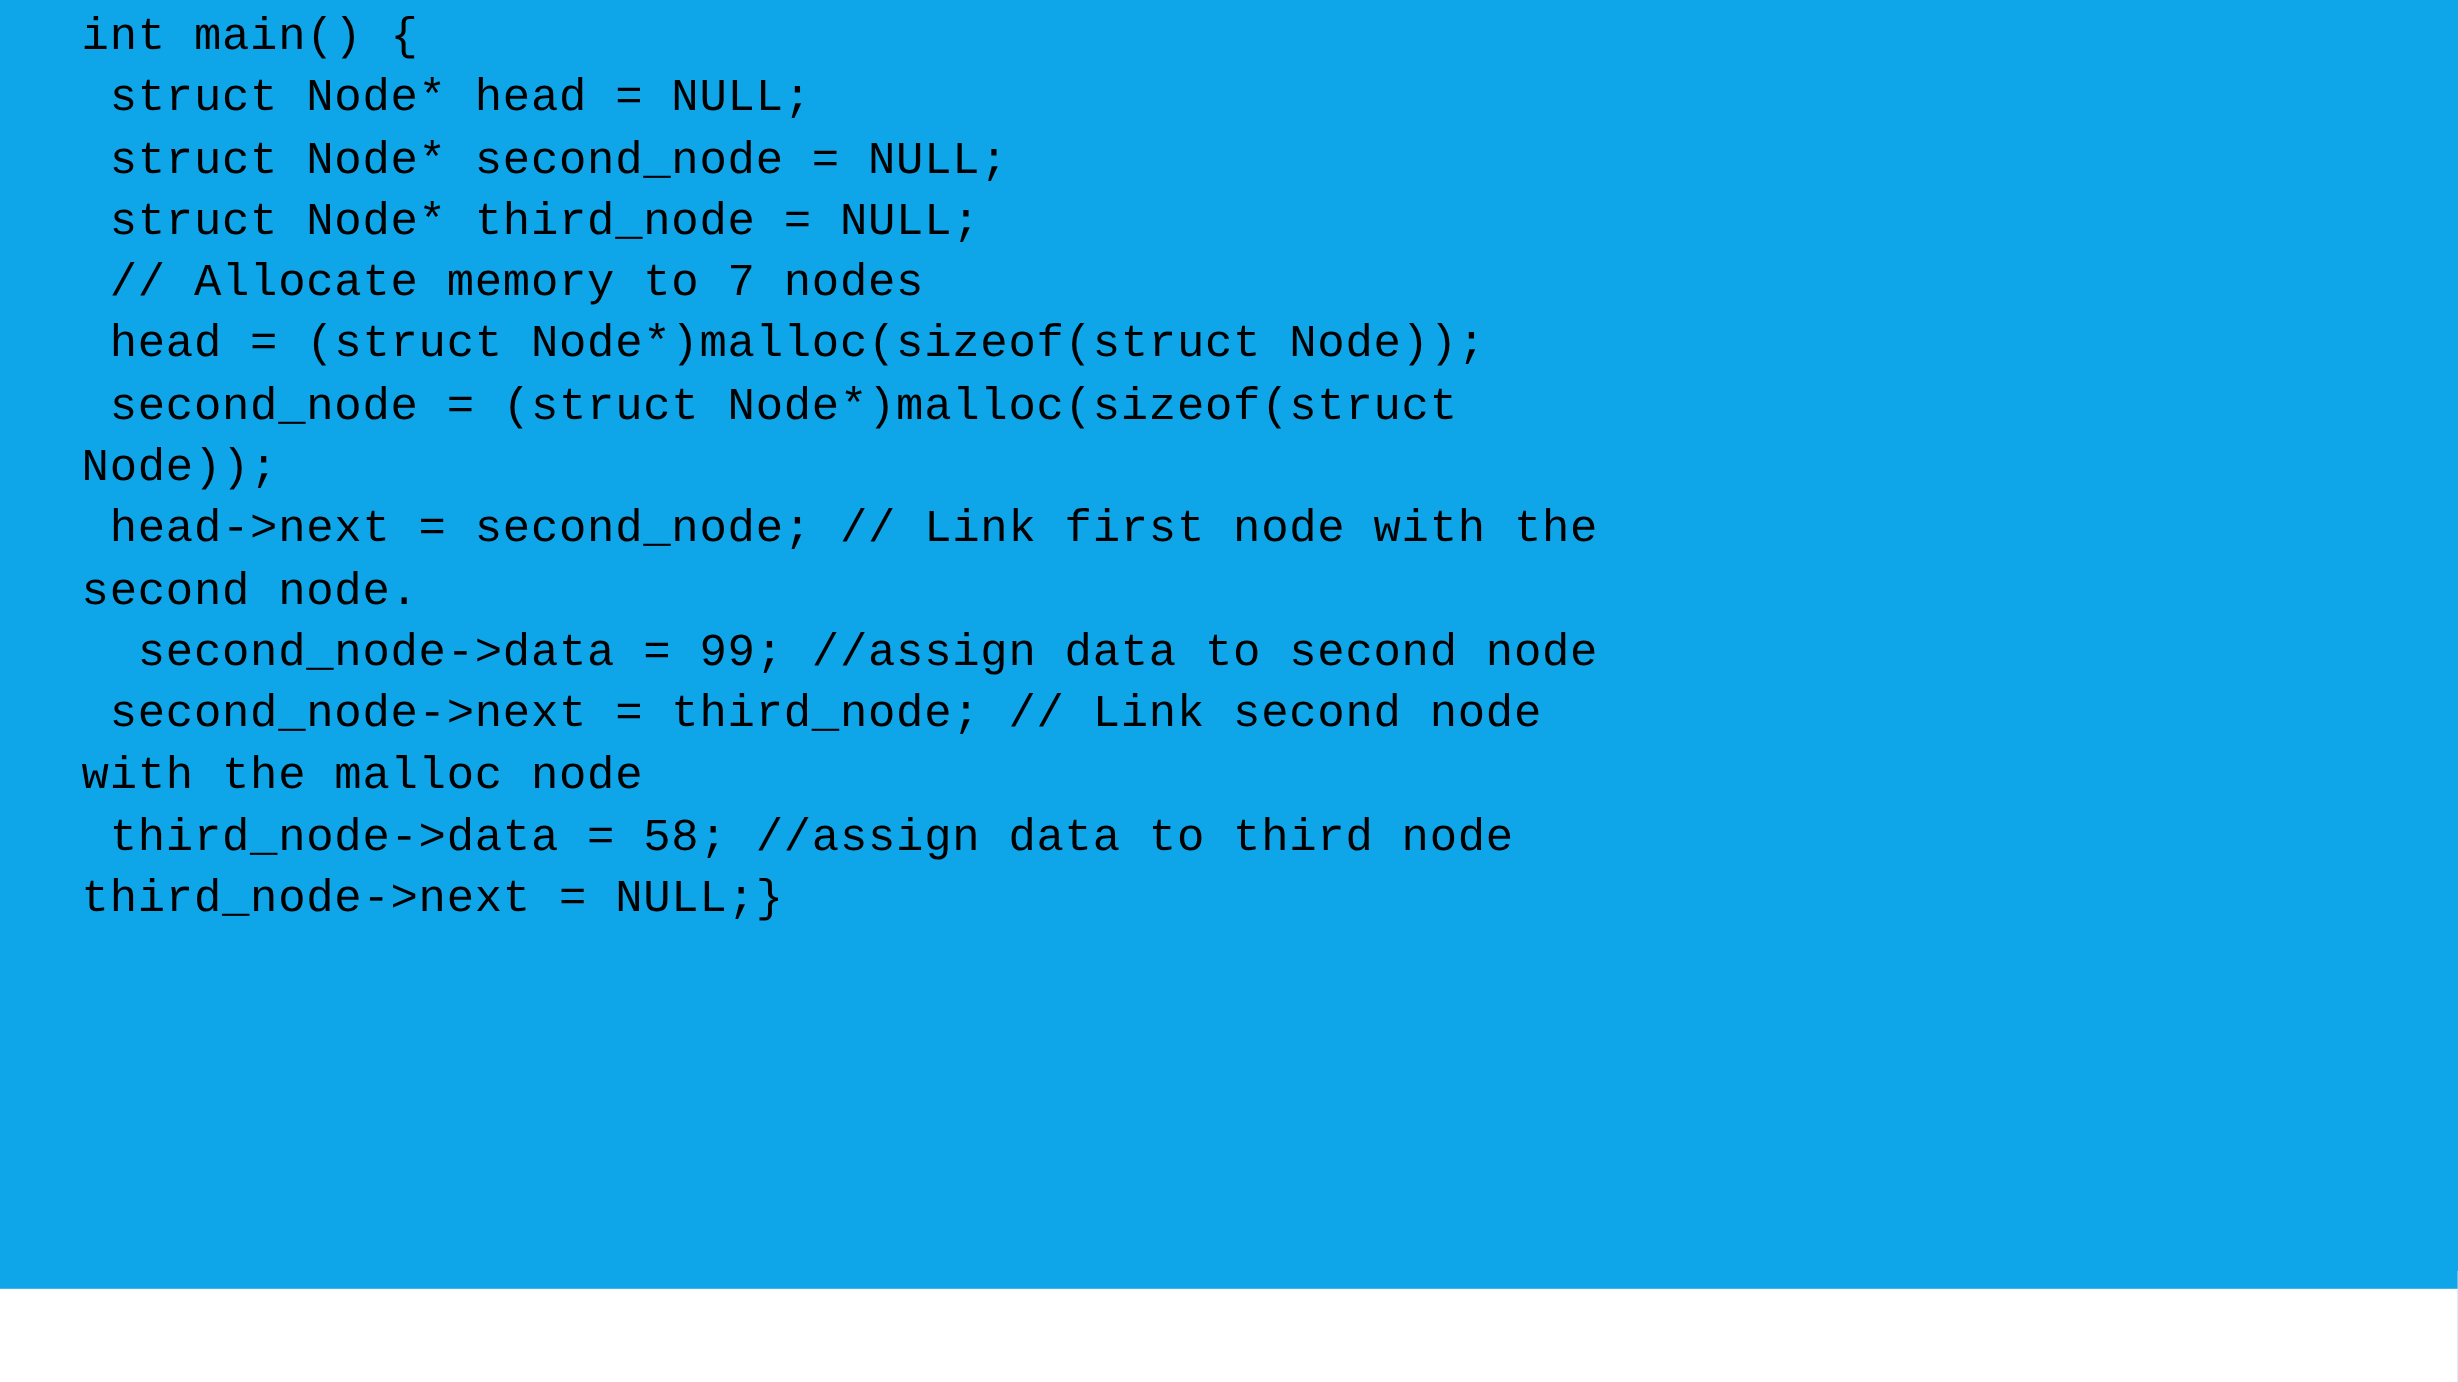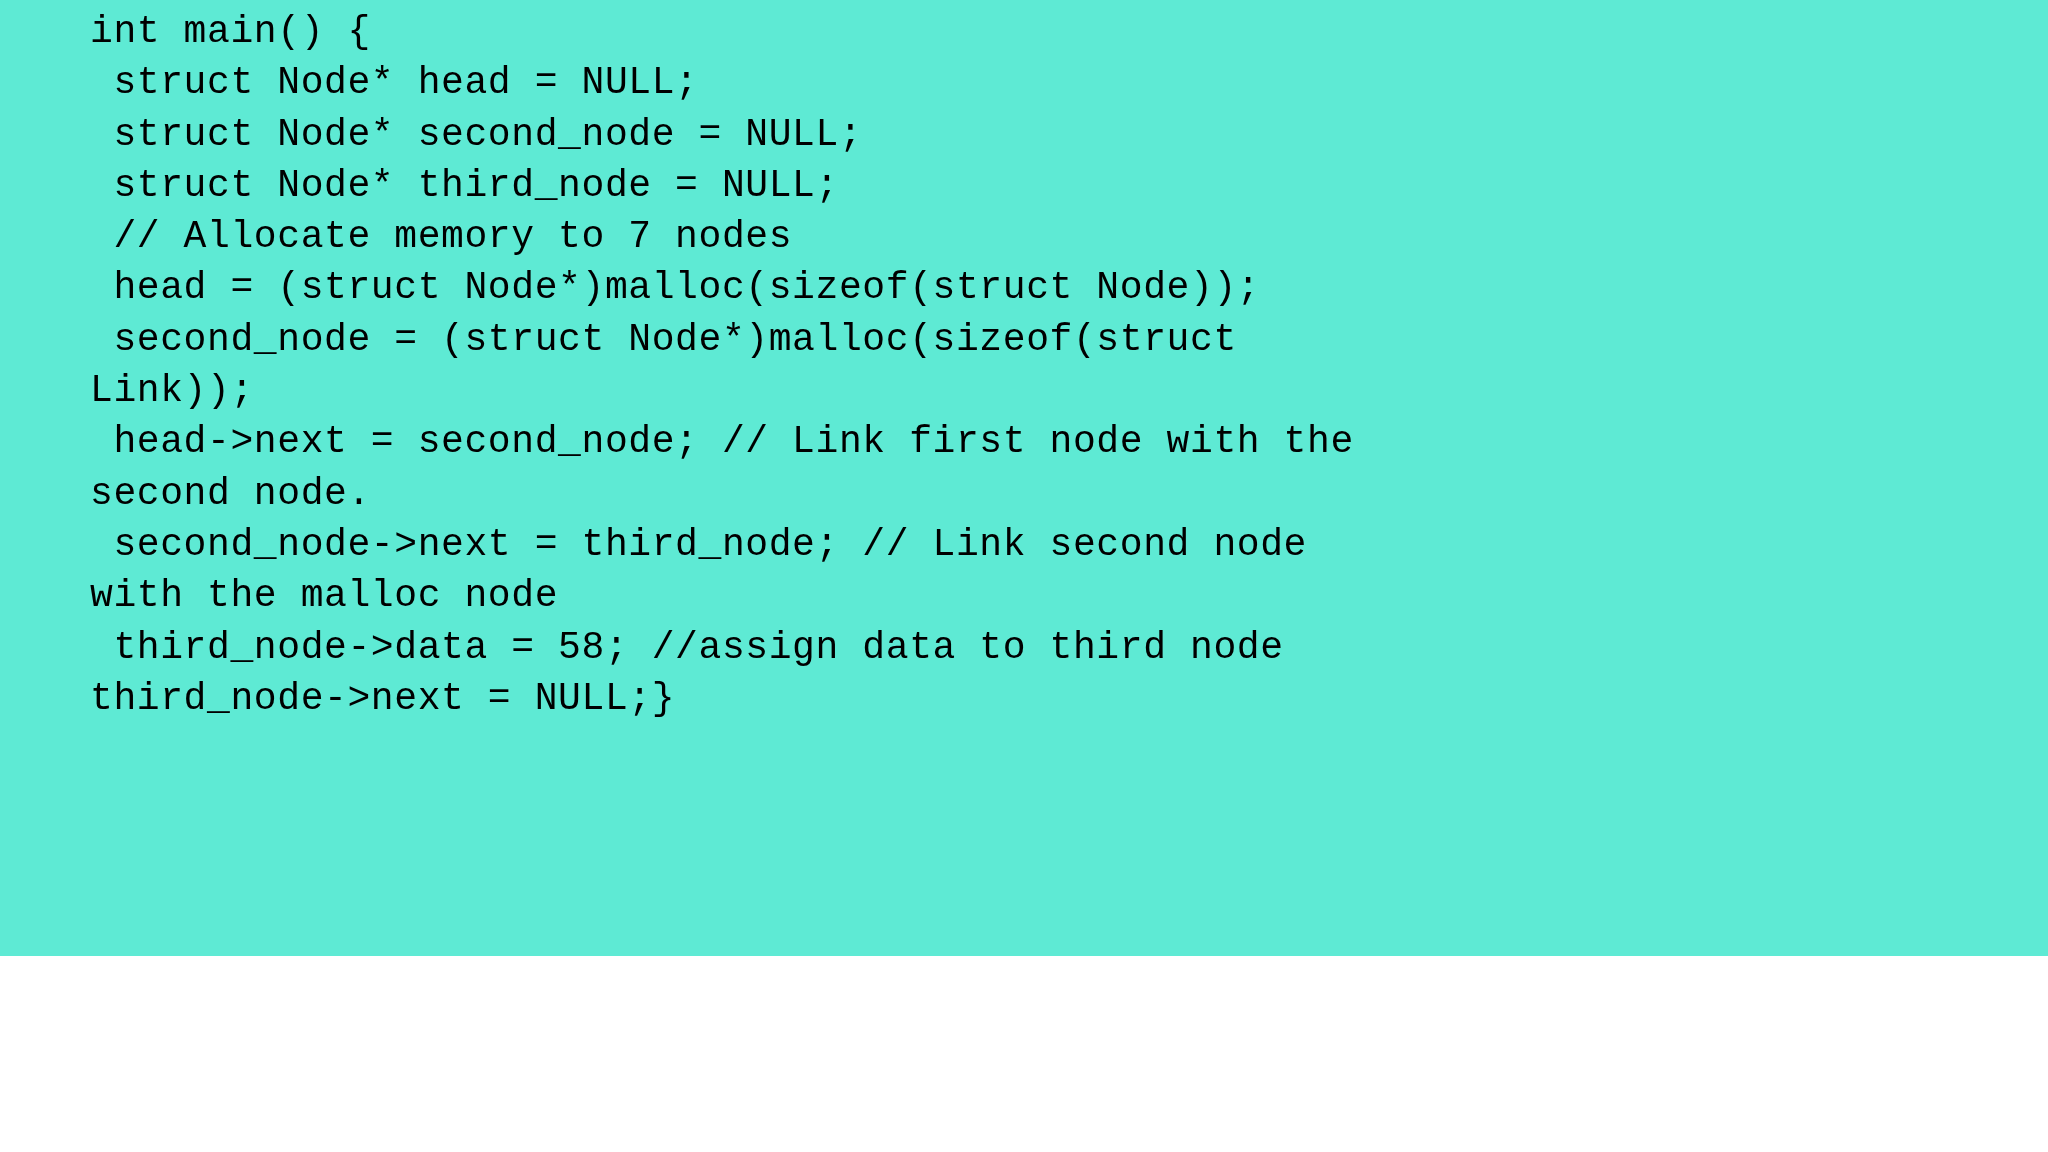--- a/index.html
+++ b/index.html
@@ -12,24 +12,24 @@
     width: 2048px;
     height: 1152px;
     overflow: hidden;
     font-family: "Liberation Mono", "DejaVu Sans Mono", monospace;
   }
   #code-block {
     position: absolute;
     left: 0;
     top: 0;
     width: 2048px;
-    height: 956px;
-    background: #5eead4;
+    height: 1074px;
+    background: #0ea5e9;
     box-sizing: border-box;
-    padding: 6px 0 0 90px;
+    padding: 6px 0 0 68px;
   }
   .code-line {
     display: block;
     font-family: "Liberation Mono", "DejaVu Sans Mono", monospace;
     font-size: 38px;
     line-height: 51.3px;
     color: #000000;
     white-space: pre;
     letter-spacing: 0.6px;
     font-weight: 400;
@@ -40,20 +40,21 @@
 <body>
 
 <div id="code-block">
   <code class="code-line">int main() {</code>
   <code class="code-line"> struct Node* head = NULL;</code>
   <code class="code-line"> struct Node* second_node = NULL;</code>
   <code class="code-line"> struct Node* third_node = NULL;</code>
   <code class="code-line"> // Allocate memory to 7 nodes</code>
   <code class="code-line"> head = (struct Node*)malloc(sizeof(struct Node));</code>
   <code class="code-line"> second_node = (struct Node*)malloc(sizeof(struct</code>
-  <code class="code-line">Link));</code>
+  <code class="code-line">Node));</code>
   <code class="code-line"> head-&gt;next = second_node; // Link first node with the</code>
   <code class="code-line">second node.</code>
+  <code class="code-line">  second_node-&gt;data = 99; //assign data to second node</code>
   <code class="code-line"> second_node-&gt;next = third_node; // Link second node</code>
   <code class="code-line">with the malloc node</code>
   <code class="code-line"> third_node-&gt;data = 58; //assign data to third node</code>
   <code class="code-line">third_node-&gt;next = NULL;}</code>
 </div>
 
 </body></html>

